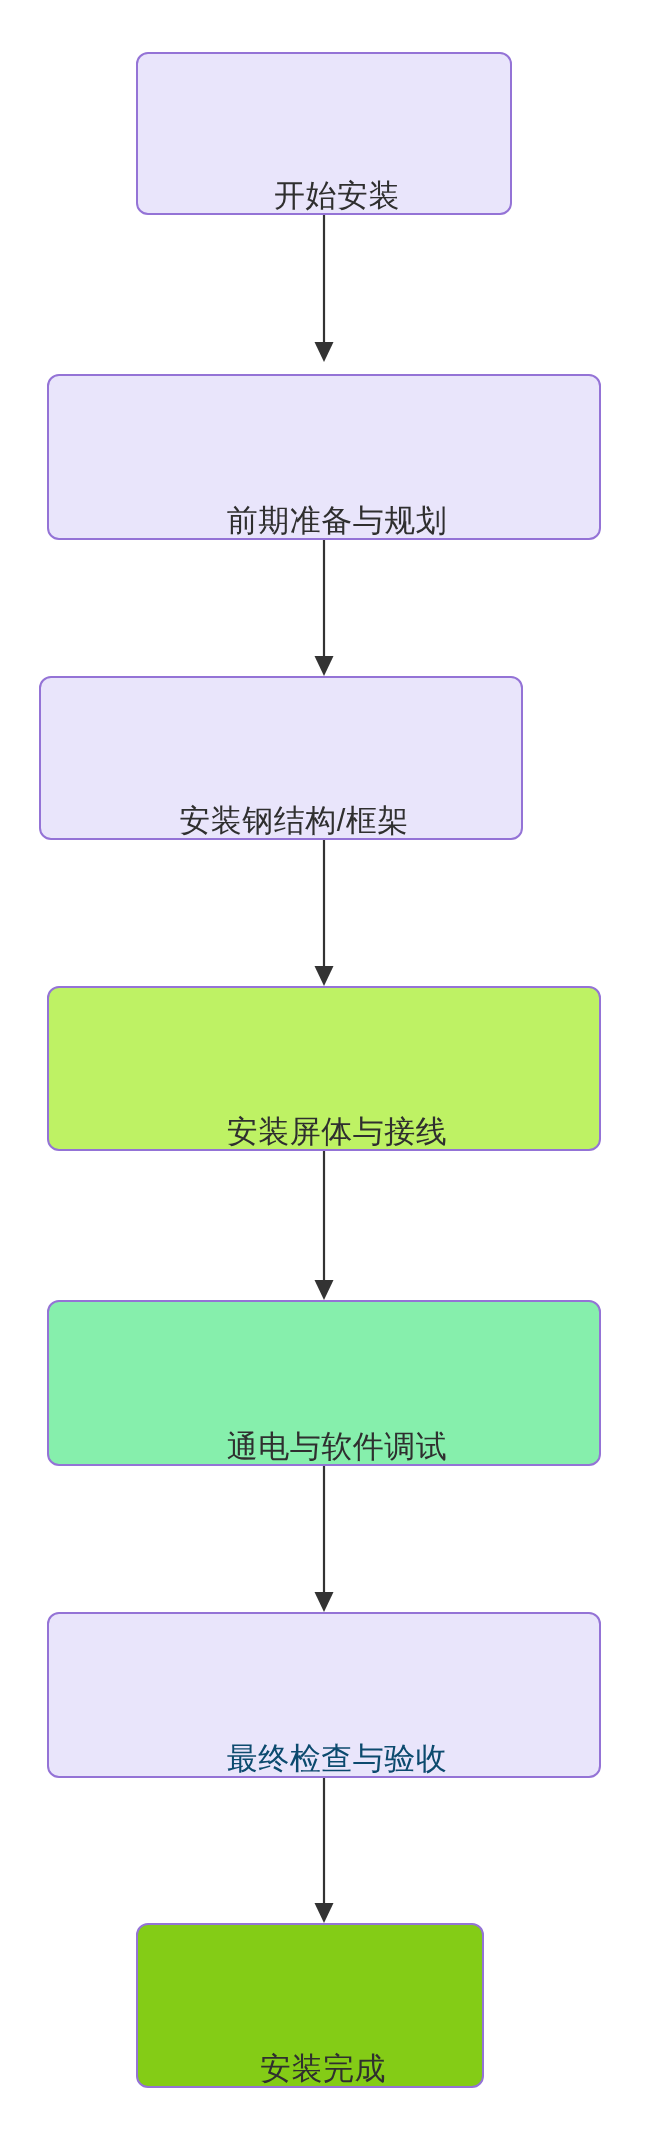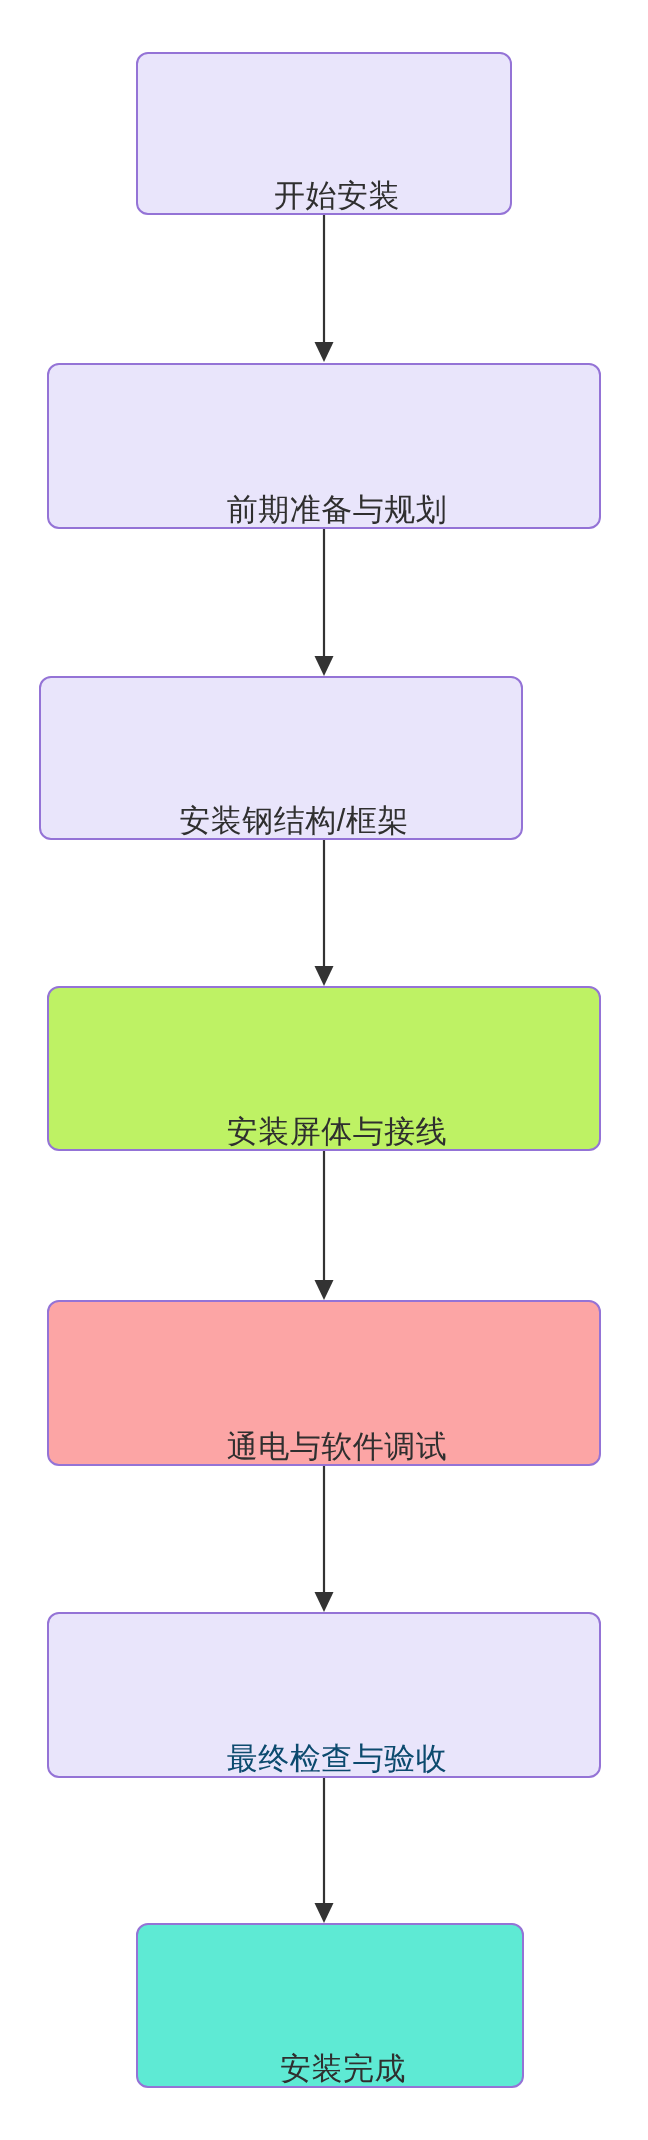--- a/index.html
+++ b/index.html
@@ -69,37 +69,37 @@
         <polygon points="314.5,1592 333.5,1592 324,1612" fill="#333333"></polygon>
         <line x1="324" y1="1778" x2="324" y2="1905" stroke="#333333" stroke-width="2.2"></line>
         <polygon points="314.5,1903 333.5,1903 324,1923" fill="#333333"></polygon>
       </g>
   </svg>
 
   <div class="node" style="left: 136px; top: 52px; width: 376px; height: 163px; background: rgb(233, 229, 251); border-color: rgb(148, 115, 214);">
     <span class="node-label" style="color: rgb(47, 47, 47);">开始安装</span>
   </div>
 
-  <div class="node" style="left: 47px; top: 363px; width: 554px; height: 166px; background: rgb(233, 229, 251); border-color: rgb(148, 115, 214);">
+  <div class="node" style="left: 47px; top: 374px; width: 554px; height: 166px; background: rgb(233, 229, 251); border-color: rgb(148, 115, 214);">
     <span class="node-label" style="color: rgb(47, 47, 47);">前期准备与规划</span>
   </div>
 
   <div class="node" style="left: 39px; top: 676px; width: 484px; height: 164px; background: rgb(233, 229, 251); border-color: rgb(148, 115, 214);">
     <span class="node-label" style="color: rgb(47, 47, 47);">安装钢结构/框架</span>
   </div>
 
   <div class="node" style="left: 47px; top: 986px; width: 554px; height: 165px; background: #bef264; border-color: rgb(148, 115, 214);">
     <span class="node-label" style="color: rgb(47, 47, 47);">安装屏体与接线</span>
   </div>
 
-  <div class="node" style="left: 47px; top: 1300px; width: 554px; height: 166px; background: #fca5a5; border-color: rgb(148, 115, 214);">
+  <div class="node" style="left: 47px; top: 1300px; width: 554px; height: 166px; background: #86efac; border-color: rgb(148, 115, 214);">
     <span class="node-label" style="color: rgb(47, 47, 47);">通电与软件调试</span>
   </div>
 
   <div class="node" style="left: 47px; top: 1612px; width: 554px; height: 166px; background: rgb(233, 229, 251); border-color: rgb(148, 115, 214);">
     <span class="node-label" style="color: #0c4a6e;">最终检查与验收</span>
   </div>
 
-  <div class="node" style="left: 136px; top: 1923px; width: 388px; height: 165px; background: #5eead4; border-color: rgb(148, 115, 214);">
+  <div class="node" style="left: 136px; top: 1923px; width: 348px; height: 165px; background: #84cc16; border-color: rgb(148, 115, 214);">
     <span class="node-label" style="color: rgb(47, 47, 47);">安装完成</span>
   </div>
 
 </div>
 
 </body></html>

